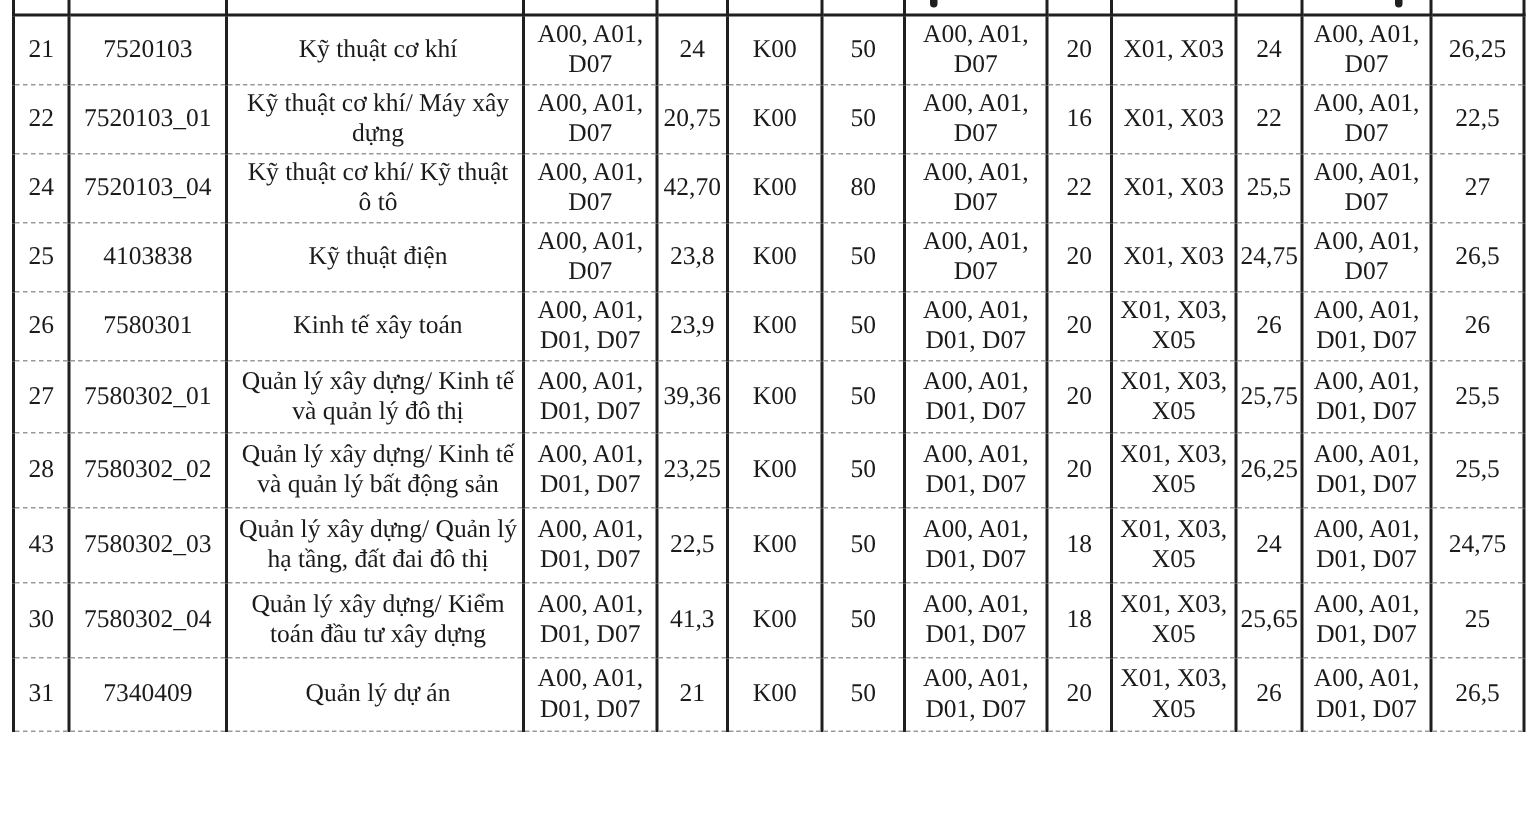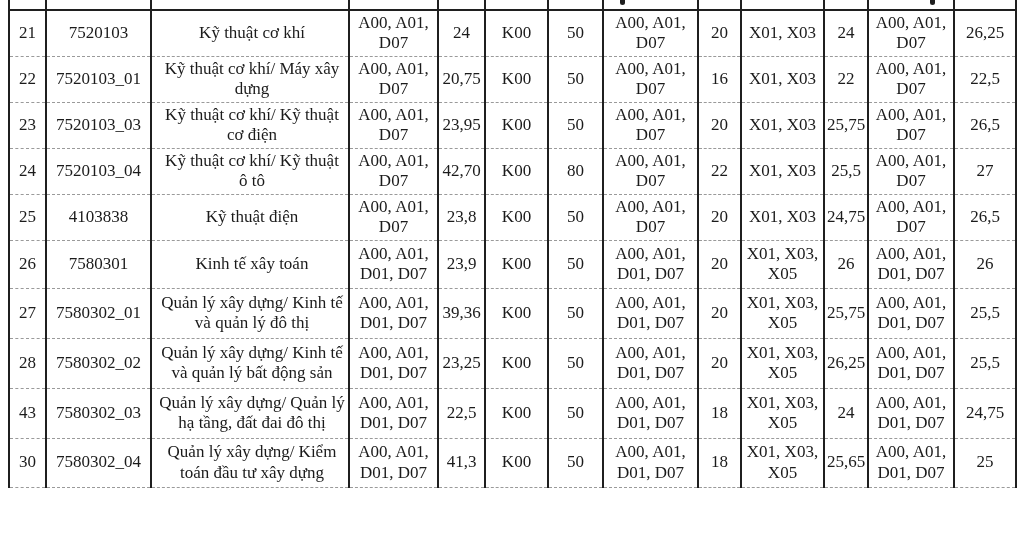--- a/index.html
+++ b/index.html
@@ -129,35 +129,20 @@
           <td>K00</td>
           <td>50</td>
           <td>A00, A01, D07</td>
           <td>16</td>
           <td>X01, X03</td>
           <td>22</td>
           <td>A00, A01, D07</td>
           <td>22,5</td>
         </tr>
         <tr>
-          <td>23</td>
-          <td>7520103_03</td>
-          <td class="name-cell">Kỹ thuật cơ khí/ Kỹ thuật cơ điện</td>
-          <td>A00, A01, D07</td>
-          <td>23,95</td>
-          <td>K00</td>
-          <td>50</td>
-          <td>A00, A01, D07</td>
-          <td>20</td>
-          <td>X01, X03</td>
-          <td>25,75</td>
-          <td>A00, A01, D07</td>
-          <td>26,5</td>
-        </tr>
-        <tr>
           <td>24</td>
           <td>7520103_04</td>
           <td class="name-cell">Kỹ thuật cơ khí/ Kỹ thuật ô tô</td>
           <td>A00, A01, D07</td>
           <td>42,70</td>
           <td>K00</td>
           <td>80</td>
           <td>A00, A01, D07</td>
           <td>22</td>
           <td>X01, X03</td>
@@ -247,16 +232,31 @@
           <td>A00, A01, D01, D07</td>
           <td>41,3</td>
           <td>K00</td>
           <td>50</td>
           <td>A00, A01, D01, D07</td>
           <td>18</td>
           <td>X01, X03, X05</td>
           <td>25,65</td>
           <td>A00, A01, D01, D07</td>
           <td>25</td>
+        </tr>
+        <tr>
+          <td>31</td>
+          <td>7340409</td>
+          <td class="name-cell">Quản lý dự án</td>
+          <td>A00, A01, D01, D07</td>
+          <td>21</td>
+          <td>K00</td>
+          <td>50</td>
+          <td>A00, A01, D01, D07</td>
+          <td>20</td>
+          <td>X01, X03, X05</td>
+          <td>26</td>
+          <td>A00, A01, D01, D07</td>
+          <td>26,5</td>
         </tr>
       </tbody>
   </table>
 </div>
 
 </body></html>

